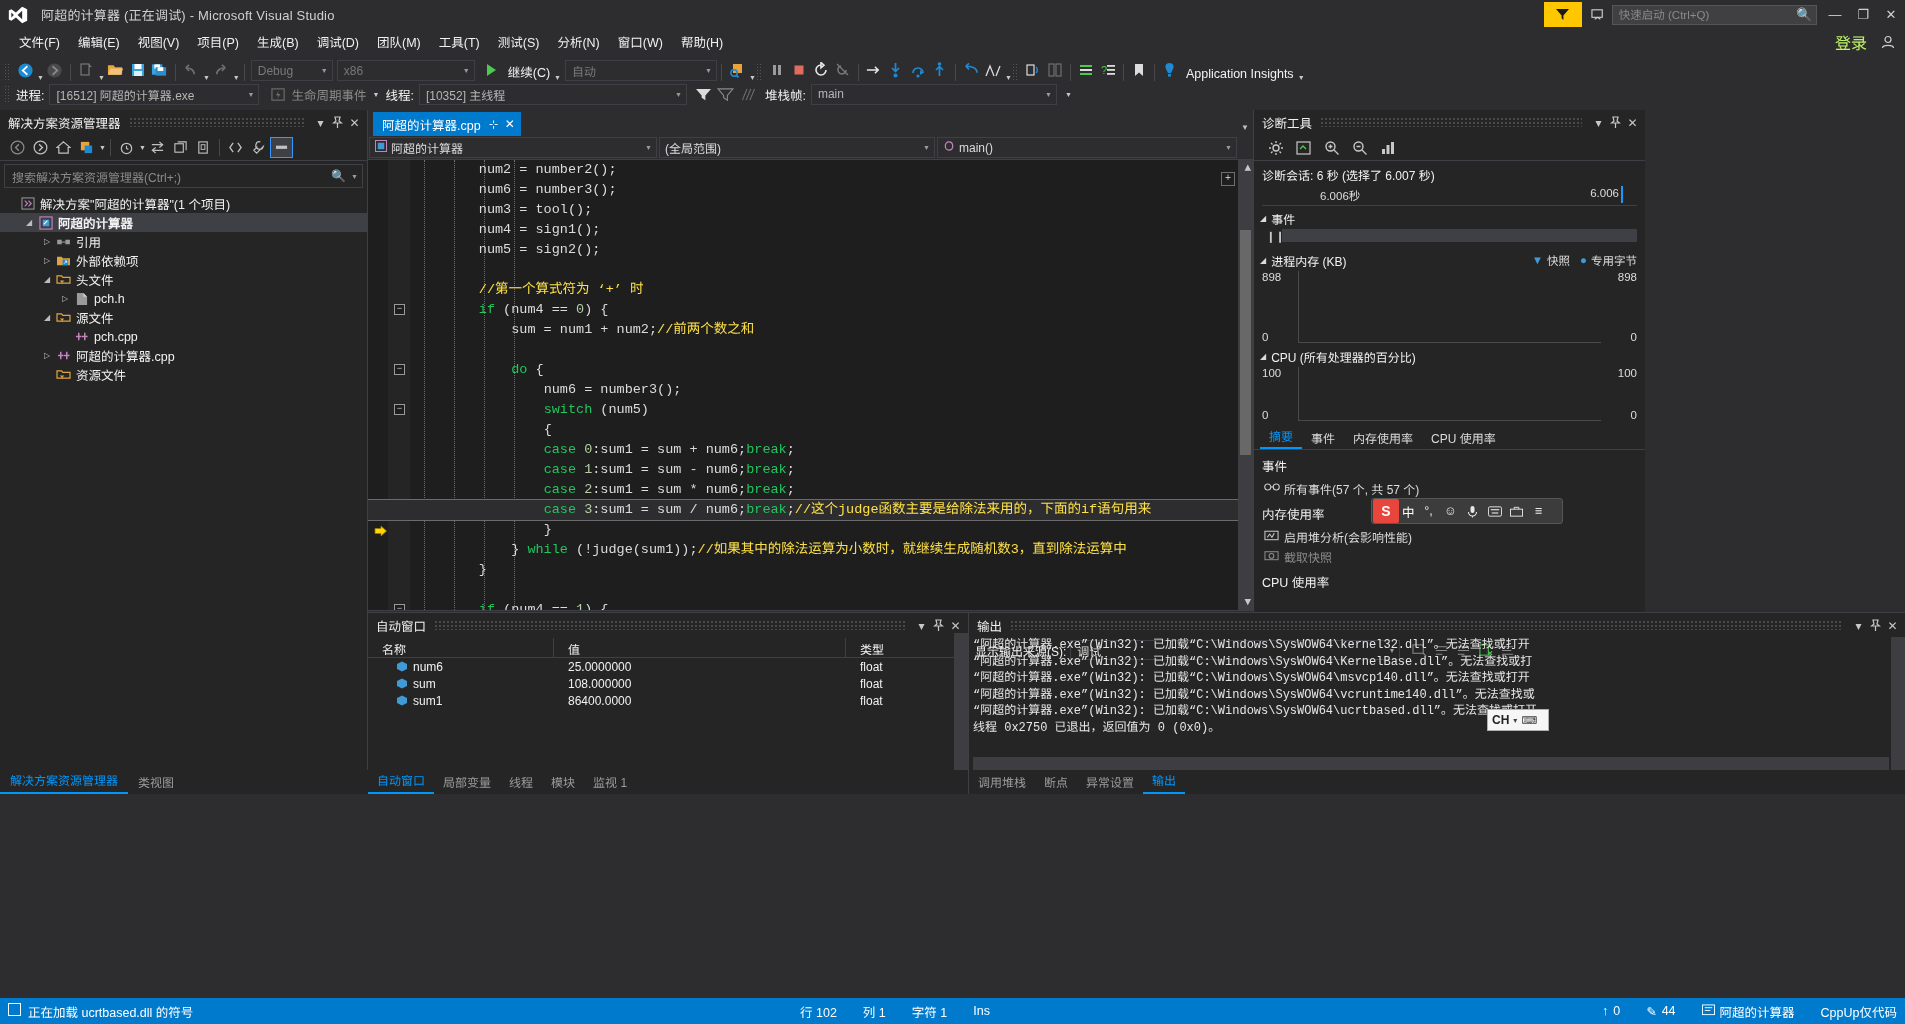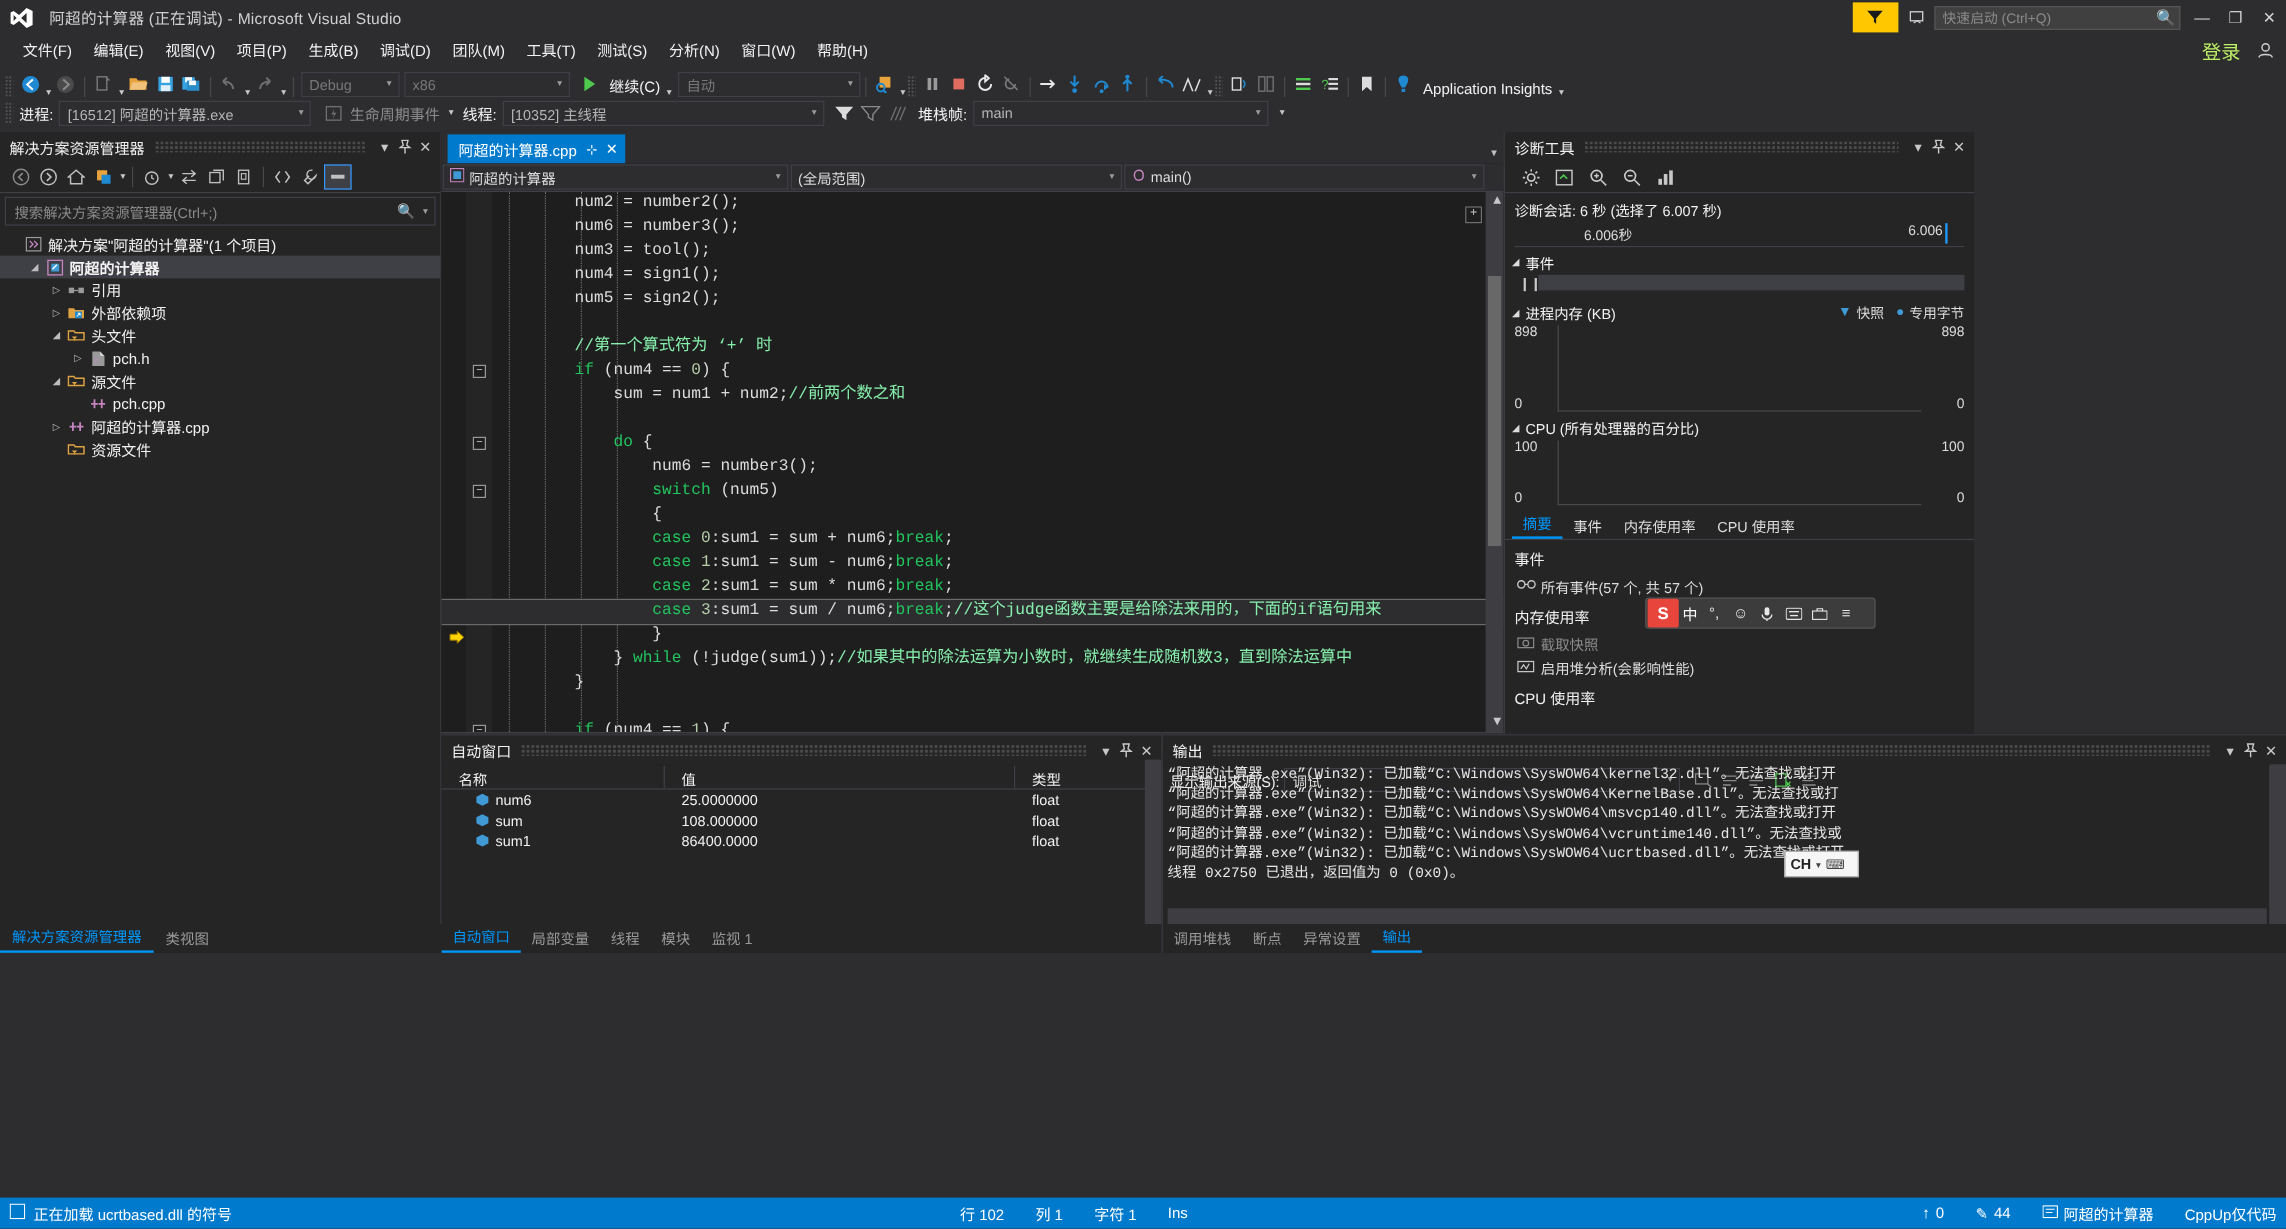--- a/index.html
+++ b/index.html
@@ -131,21 +131,21 @@
   .gutter-track { position:absolute; left:20px; top:0; width:22px; height:450px; background:#252526; }
   .code-lines { position:absolute; left:0; top:0; width:100%; }
   .cl { height:20px; line-height:20px; white-space:pre; padding-left:46px; position:relative; }
   .cl.cur { background:#2d2d30; outline:1px solid #6b6b6b; }
   .fold { position:absolute; left:26px; top:4px; width:11px; height:11px;
           border:1px solid #9a9a9a; color:#cfcfcf; font-size:9px; line-height:9px;
           text-align:center; background:#1e1e1e; }
   .vline { position:absolute; top:0; width:0; border-left:1px dotted #6e6e6e; height:100%; }
   .kw   { color:#22c55e; }
   .num  { color:#b5cea8; }
-  .cmt  { color:#86efac; }
+  .cmt  { color:#fde047; }
   .txt  { color:#dcdcdc; }
   .arrow-exec { position:absolute; left:6px; width:14px; height:14px; }
   .editor-scroll-v { position:absolute; right:0; top:0; width:15px; height:450px; background:#3e3e42; }
   .esv-thumb { position:absolute; left:2px; width:11px; background:#686868; }
   .ed-status { height:24px; background:#2d2d30; display:flex; align-items:center;
                border-top:1px solid #3f3f46; font-size:12px; color:#d0d0d0; }
   .zoomc { width:62px; height:20px; border:1px solid #3f3f46; display:flex; align-items:center;
            padding:0 3px 0 5px; margin-left:3px; }
   .chg { margin-left:10px; color:#d0d0d0; }
   .hscroll { flex:1; height:14px; background:#3e3e42; margin:0 4px; position:relative; }
@@ -999,37 +999,37 @@
         <span class="bic">
           <svg width="16" height="10" viewBox="0 0 17 10">
               <circle cx="4" cy="5" r="3.2" fill="none" stroke="#c8c8c8" stroke-width="1.2"></circle>
               <circle cx="13" cy="5" r="3.2" fill="none" stroke="#c8c8c8" stroke-width="1.2"></circle>
               <path d="M7.2 5 L9.8 5" stroke="#c8c8c8" stroke-width="1.2"></path>
             </svg>
         </span>
         <span>所有事件(57 个, 共 57 个)</span>
       </div>
       <div class="db-sec">内存使用率</div>
+      <div class="db-row">
+        <span class="bic">
+          <svg width="15" height="12" viewBox="0 0 16 12">
+              <rect x="1" y="2" width="14" height="9" fill="none" stroke="#c8c8c8" stroke-width="1.1"></rect>
+              <path d="M3.5 8.5 L6 5 L8.5 8.5 L11 4" fill="none" stroke="#c8c8c8" stroke-width="1.1"></path>
+            </svg>
+        </span>
+        <span>启用堆分析(会影响性能)</span>
+      </div>
       <div class="db-row dim">
         <span class="bic">
           <svg width="15" height="12" viewBox="0 0 16 12">
               <rect x="1" y="2.5" width="14" height="8.5" fill="none" stroke="#8a8a8a" stroke-width="1.1"></rect>
               <circle cx="8" cy="7" r="2.5" fill="none" stroke="#8a8a8a" stroke-width="1.1"></circle>
             </svg>
         </span>
         <span>截取快照</span>
-      </div>
-      <div class="db-row">
-        <span class="bic">
-          <svg width="15" height="12" viewBox="0 0 16 12">
-              <rect x="1" y="2" width="14" height="9" fill="none" stroke="#c8c8c8" stroke-width="1.1"></rect>
-              <path d="M3.5 8.5 L6 5 L8.5 8.5 L11 4" fill="none" stroke="#c8c8c8" stroke-width="1.1"></path>
-            </svg>
-        </span>
-        <span>启用堆分析(会影响性能)</span>
       </div>
       <div class="db-sec">CPU 使用率</div>
     </div>
   </div>
 
   <div class="output">
     <div class="panel-hdr">
       <span class="ptitle">输出</span>
       <span class="dotted"></span>
       <span class="hdr-ic">▾</span>

